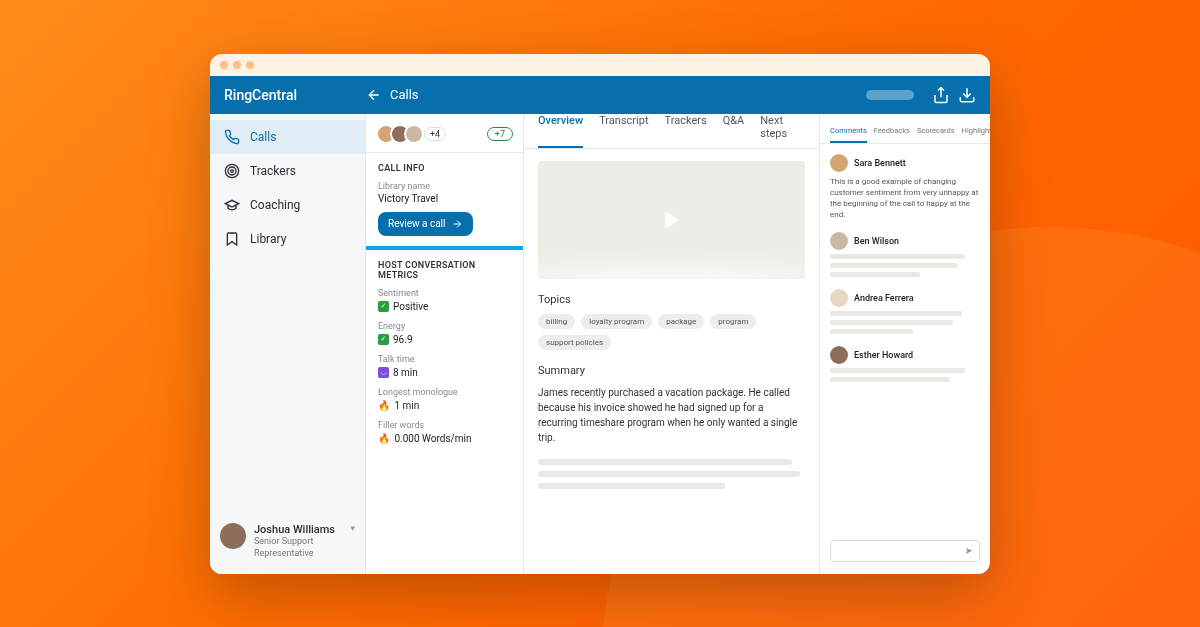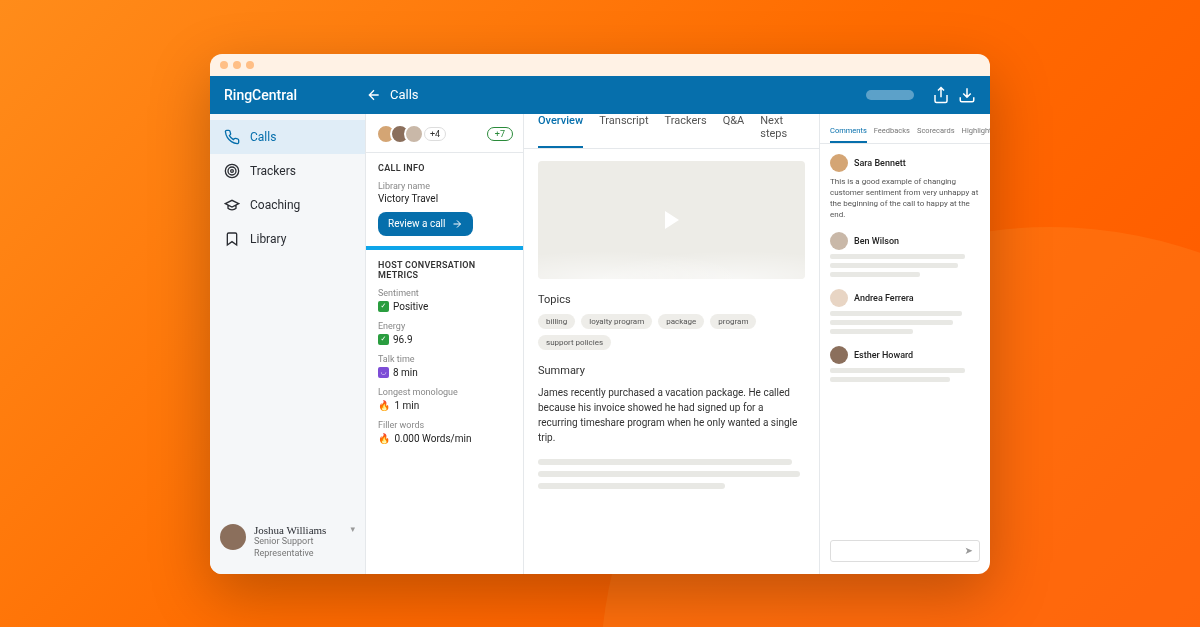--- a/index.html
+++ b/index.html
@@ -17,21 +17,21 @@
 .icon-btn { width: 18px; height: 18px; margin-left: 8px; color: #fff; }
 .body-area { flex: 1; display: flex; overflow: hidden; }
 .sidebar { width: 156px; background: #f5f7f9; display: flex; flex-direction: column; border-right: 1px solid #e5e8eb; }
 .nav { padding-top: 6px; }
 .nav-item { display: flex; align-items: center; gap: 10px; padding: 9px 14px; font-size: 12px; color: #2a2d33; cursor: pointer; }
 .nav-item.active { background: #e0edf7; color: #066fac; }
 .nav-icon { width: 16px; height: 16px; flex-shrink: 0; }
 .user-card { margin-top: auto; padding: 10px 10px 14px; display: flex; gap: 8px; align-items: flex-start; }
 .avatar { width: 26px; height: 26px; border-radius: 50%; background: #8b6f5c; flex-shrink: 0; background-size: cover; }
 .user-info { font-size: 10px; color: #2a2d33; flex: 1; }
-.user-name { font-weight: 500; font-size: 11px; font-family: Liberation Serif, serif; }
+.user-name { font-weight: 500; font-size: 11px; }
 .user-role { color: #777; font-size: 9px; line-height: 1.3; }
 .chev { color: #999; font-size: 9px; }
 .content { flex: 1; display: flex; overflow: hidden; }
 .col-info { width: 158px; border-right: 1px solid #e5e8eb; display: flex; flex-direction: column; }
 .avatars-row { padding: 10px 10px 8px; display: flex; align-items: center; gap: 4px; border-bottom: 1px solid #e5e8eb; }
 .av-group { display: flex; }
 .av-small { width: 20px; height: 20px; border-radius: 50%; border: 2px solid #fff; margin-left: -6px; }
 .av-small:first-child { margin-left: 0; }
 .av-badge { font-size: 9px; color: #333; background: #fff; border: 1px solid #ddd; border-radius: 10px; padding: 1px 5px; margin-left: -4px; }
 .plus-badge { margin-left: auto; font-size: 9px; color: #2a8a3a; border: 1px solid #2a8a3a; border-radius: 10px; padding: 1px 7px; }

